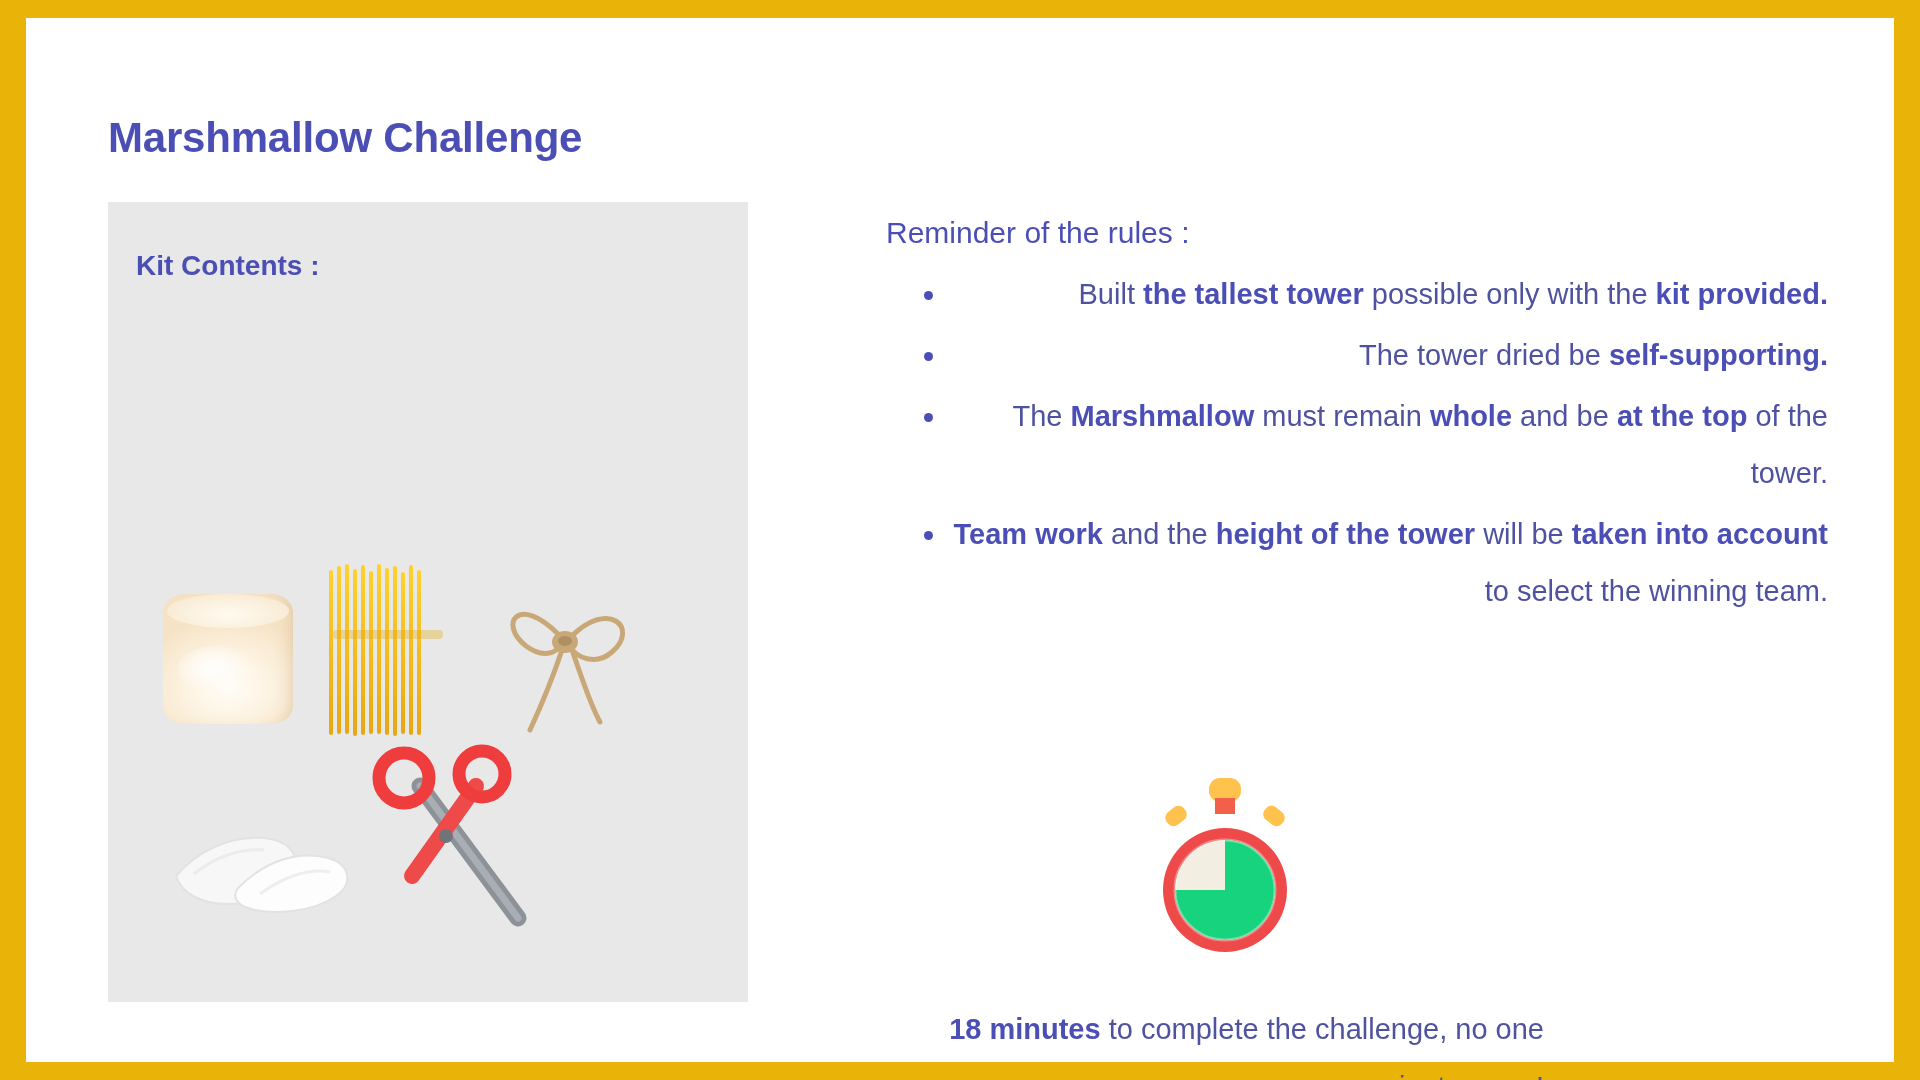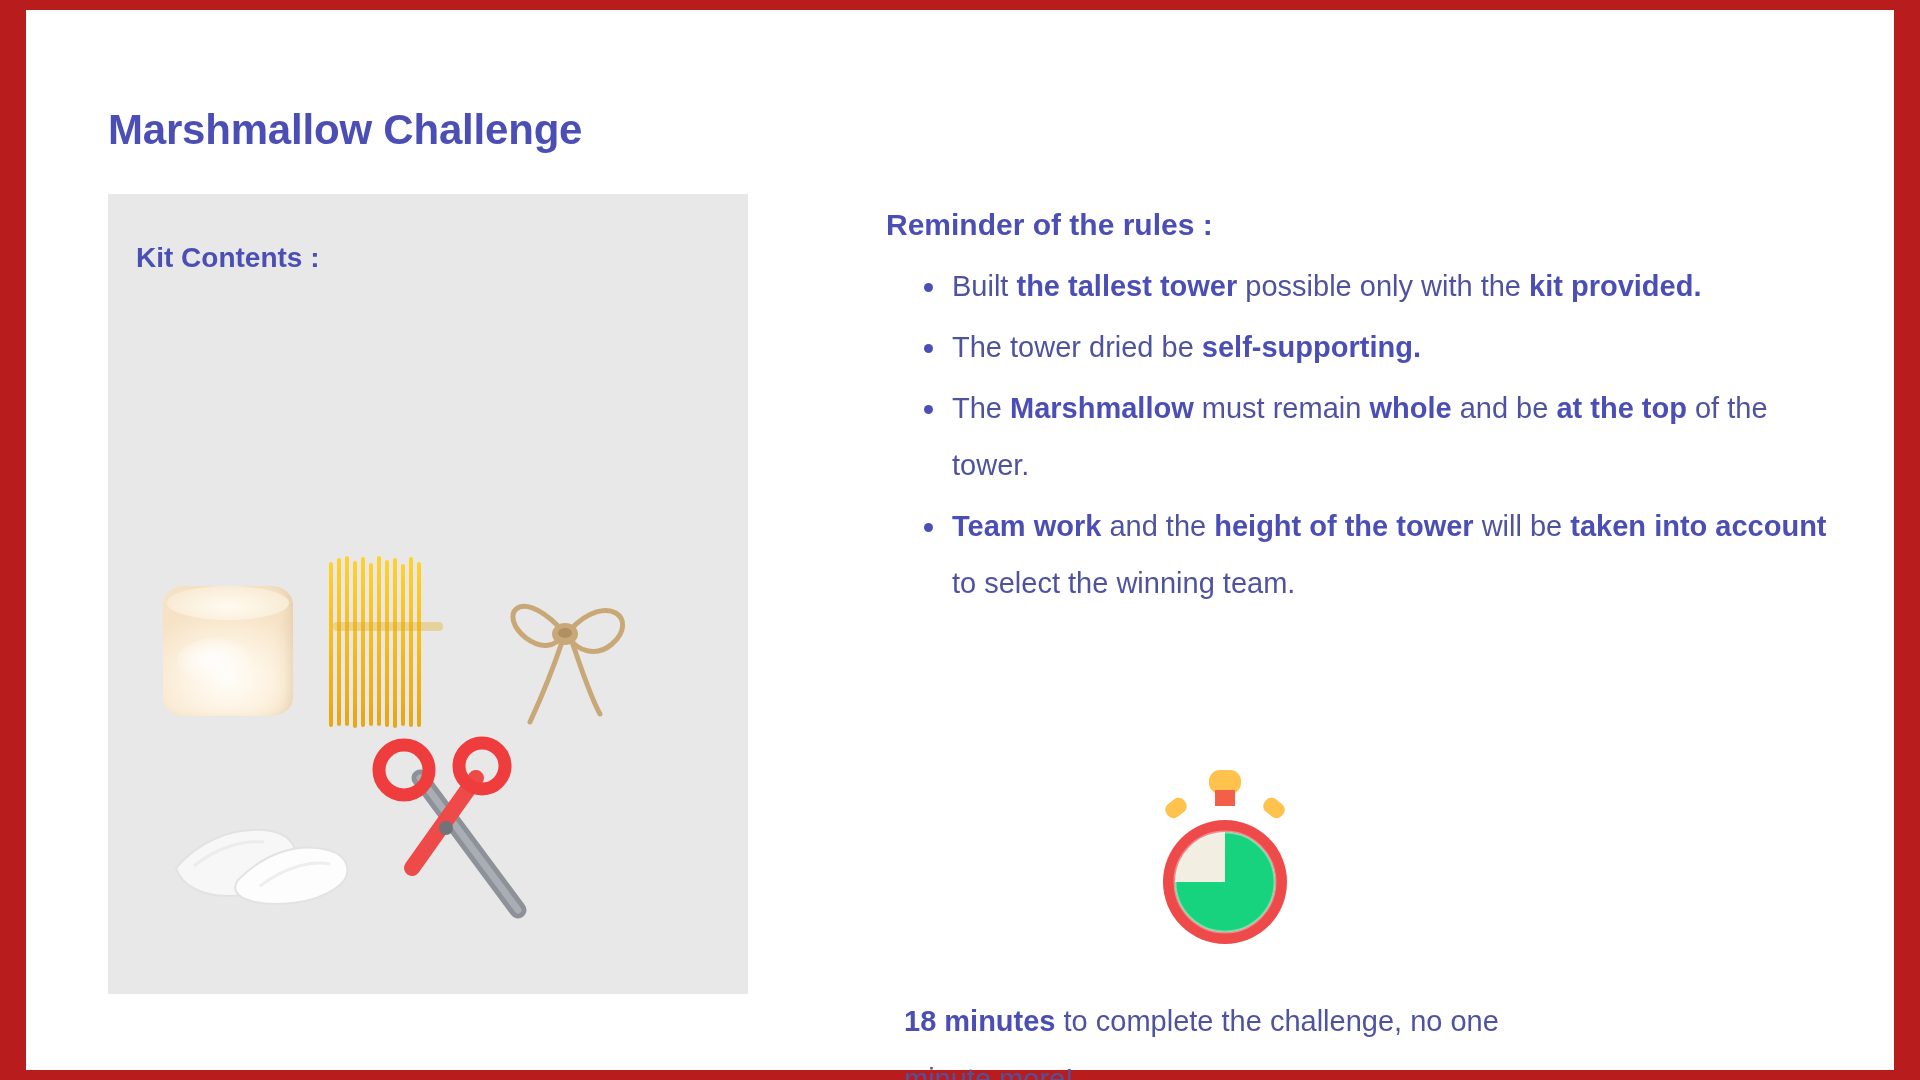--- a/index.html
+++ b/index.html
@@ -5,22 +5,23 @@
   * { box-sizing: border-box; margin: 0; padding: 0; }
   html, body {
     width: 1920px; height: 1080px;
     background: #4b4fb5;
     font-family: "Liberation Sans", sans-serif;
     overflow: hidden;
   }
   #slide-frame {
     position: absolute;
     inset: 0;
-    background: #b91c1c;
-    padding: 10px 26px;
+    background: #eab308;
+    padding: 18px 26px;
+    text-align: right;
   }
   #slide {
     position: relative;
     width: 100%;
     height: 100%;
     background: #ffffff;
   }
 
   
   #page-title {
@@ -122,21 +123,21 @@
 
   
   #art-scissors { left: 250px; top: 170px; width: 200px; height: 200px; }
 
   
   #rules-heading {
     position: absolute;
     left: 860px;
     top: 198px;
     font-size: 30px;
-    font-weight: bold;
+    font-weight: normal;
     color: #4b4fb5;
   }
   #rules-list {
     position: absolute;
     left: 892px;
     top: 248px;
     width: 910px;
     list-style: none;
   }
   #rules-list li {

